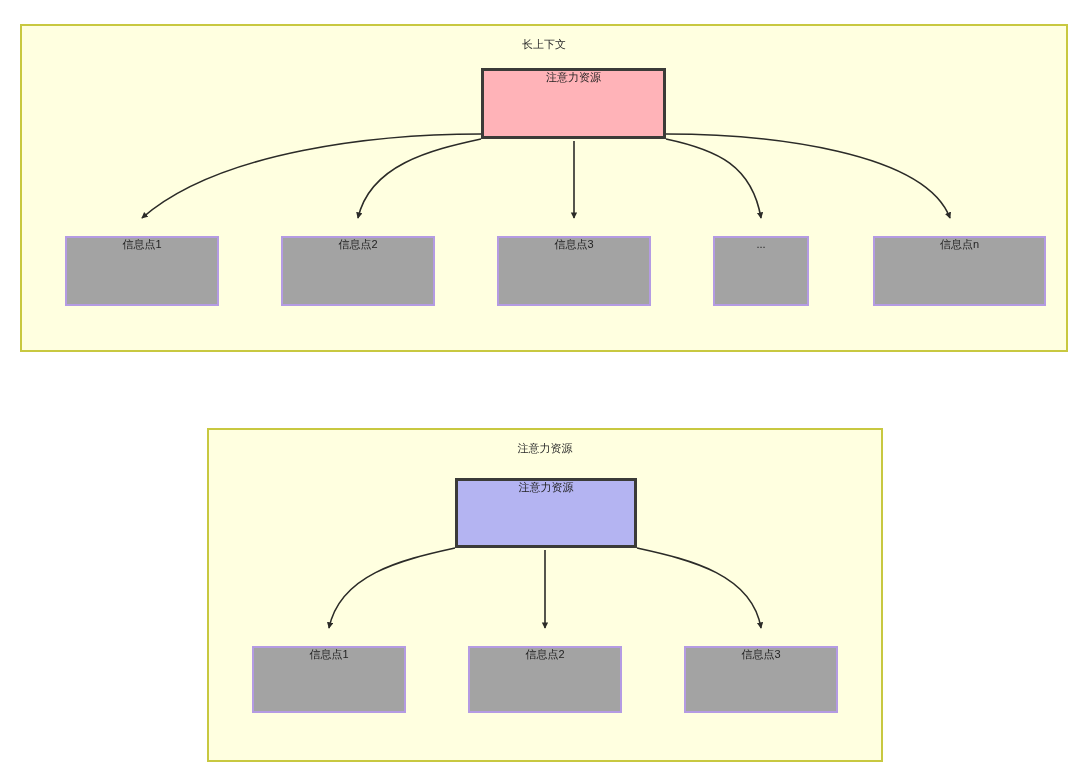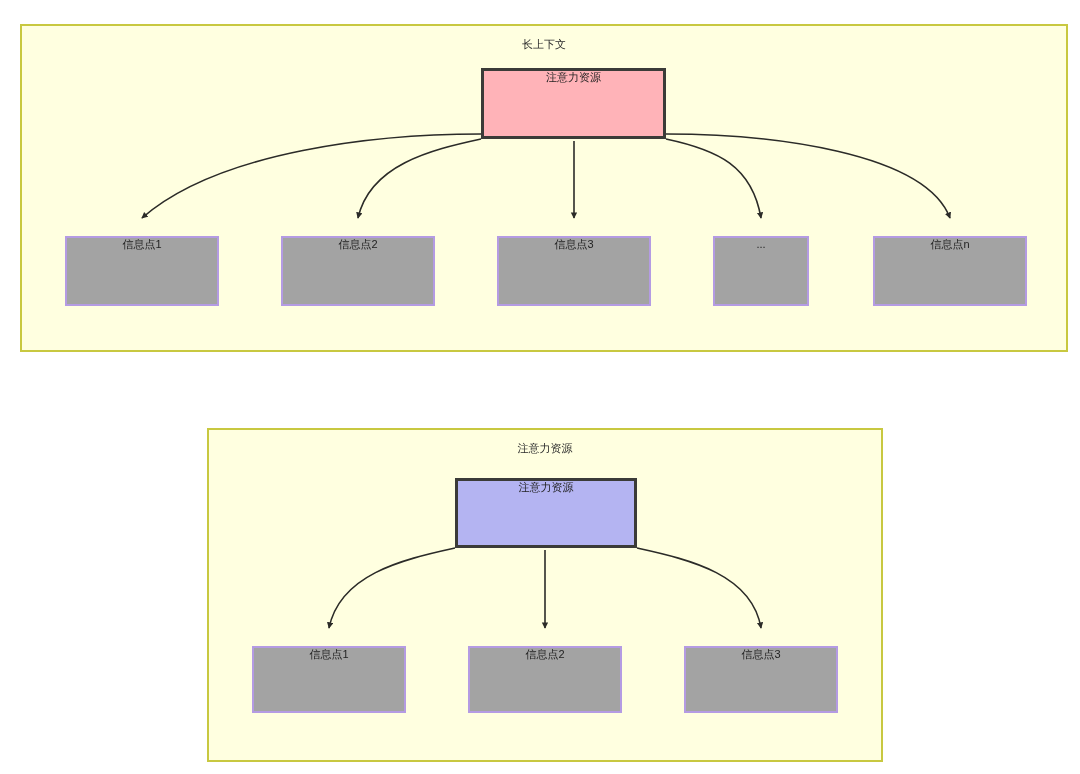--- a/index.html
+++ b/index.html
@@ -79,21 +79,21 @@
 
   
   #node-root-long {
     left: 481px; top: 68px; width: 185px; height: 71px;
   }
   
   #leaf-long-1 { left: 65px;  top: 236px; width: 154px; height: 70px; }
   #leaf-long-2 { left: 281px; top: 236px; width: 154px; height: 70px; }
   #leaf-long-3 { left: 497px; top: 236px; width: 154px; height: 70px; }
   #leaf-long-4 { left: 713px; top: 236px; width: 96px;  height: 70px; }
-  #leaf-long-5 { left: 873px; top: 236px; width: 154px; height: 70px; }
+  #leaf-long-5 { left: 873px; top: 236px; width: 173px; height: 70px; }
 
   
   #node-root-short {
     left: 455px; top: 478px; width: 182px; height: 70px;
   }
   
   #leaf-short-1 { left: 252px; top: 646px; width: 154px; height: 67px; }
   #leaf-short-2 { left: 468px; top: 646px; width: 154px; height: 67px; }
   #leaf-short-3 { left: 684px; top: 646px; width: 154px; height: 67px; }
 

